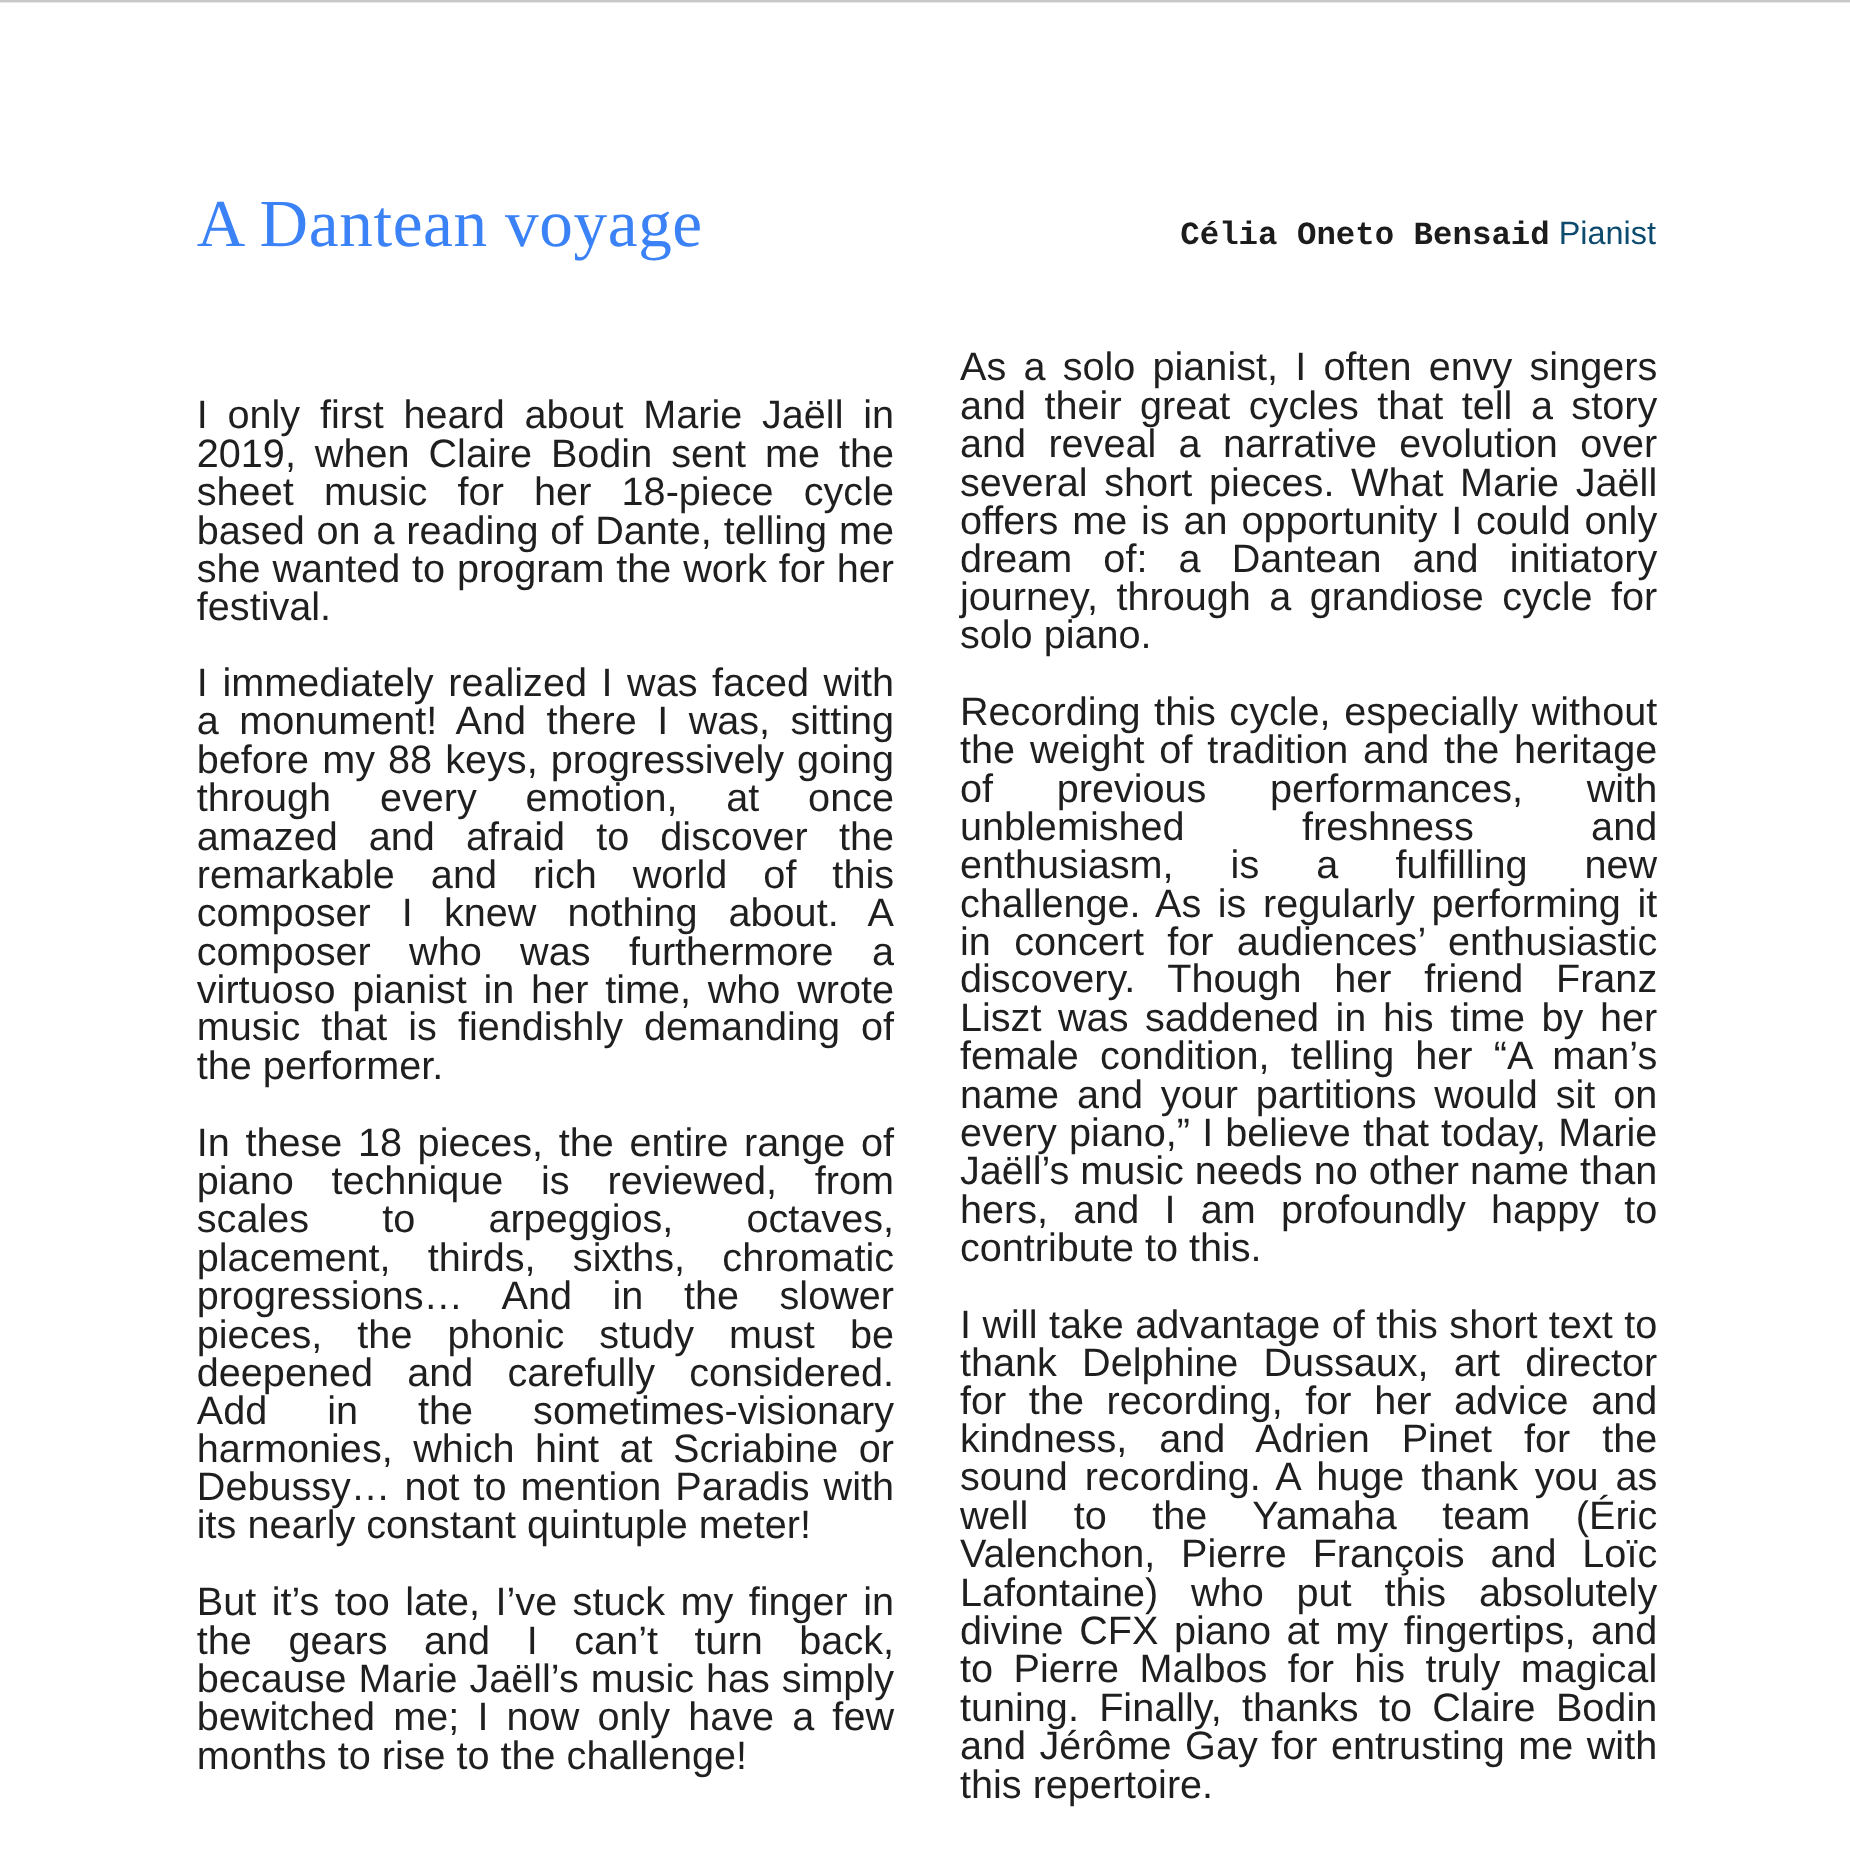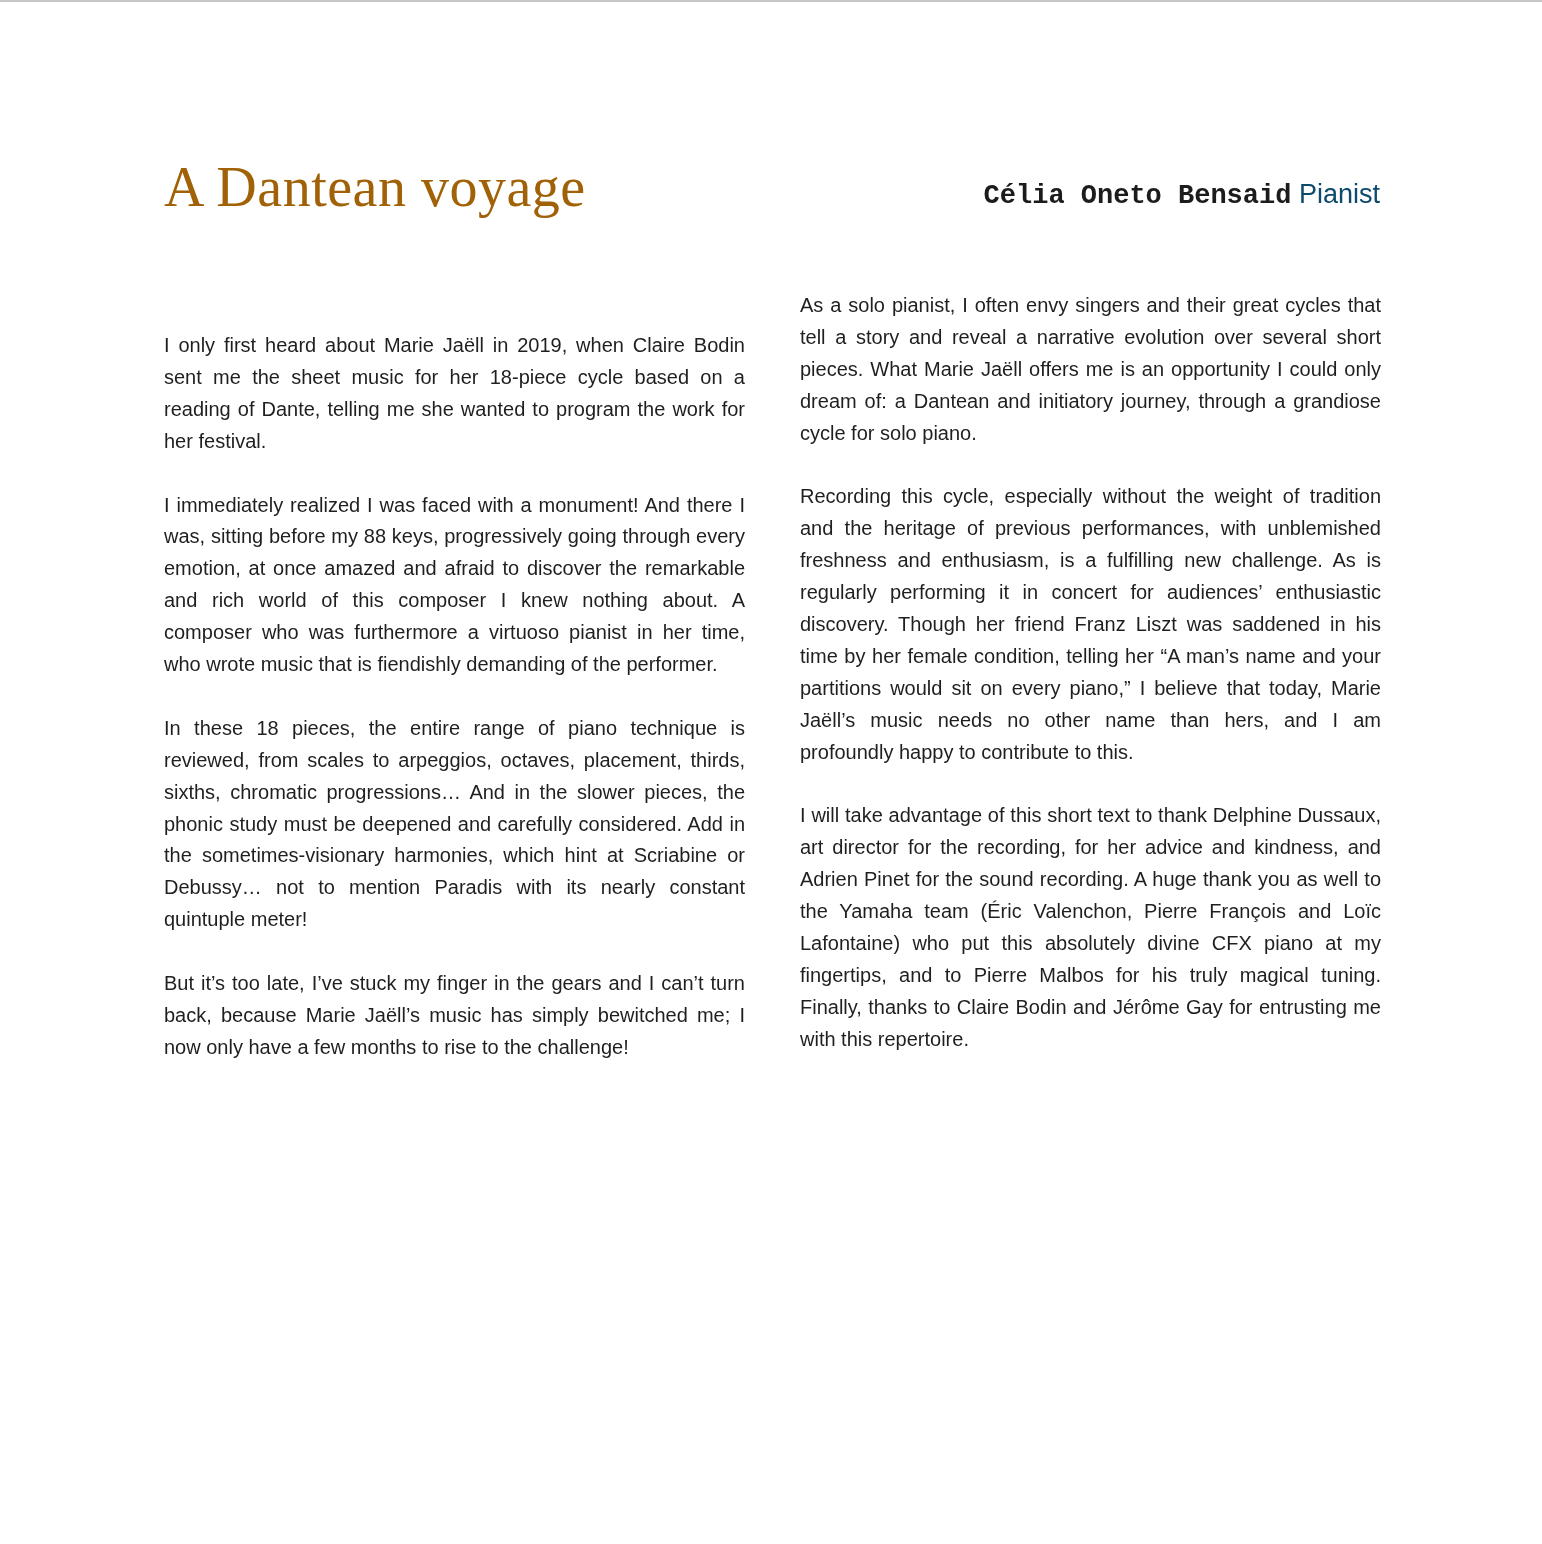--- a/index.html
+++ b/index.html
@@ -23,21 +23,21 @@
     }
     .title {
       position: absolute;
       left: 164px;
       top: 152px;
       margin: 0;
       font-family: "DejaVu Serif", "Liberation Serif", serif;
       font-weight: normal;
       font-size: 50px;
       line-height: 70px;
-      color: #a16207;
+      color: #3b82f6;
       letter-spacing: 0.5px;
       font-family: "Liberation Serif", serif;
       font-size: 56px;
     }
     .byline {
       position: absolute;
       right: 162px;
       top: 176px;
       font-family: "Liberation Sans", sans-serif;
       font-size: 27px;
@@ -51,21 +51,21 @@
     }
     .byline .name { font-weight: bold; font-family: Liberation Mono, monospace; }
     .byline .role {
       font-weight: normal;
       color: #0c4a6e;
     }
     .column {
       position: absolute;
       width: 581px;
       font-family: "Liberation Sans", sans-serif;
-      font-size: 20px;
+      font-size: 33px;
       line-height: 31.9px;
       color: #1f1f1f;
       text-align: justify;
       hyphens: none;
     }
     .col-left {
       left: 164px;
       top: 330px;
     }
     .col-right {

